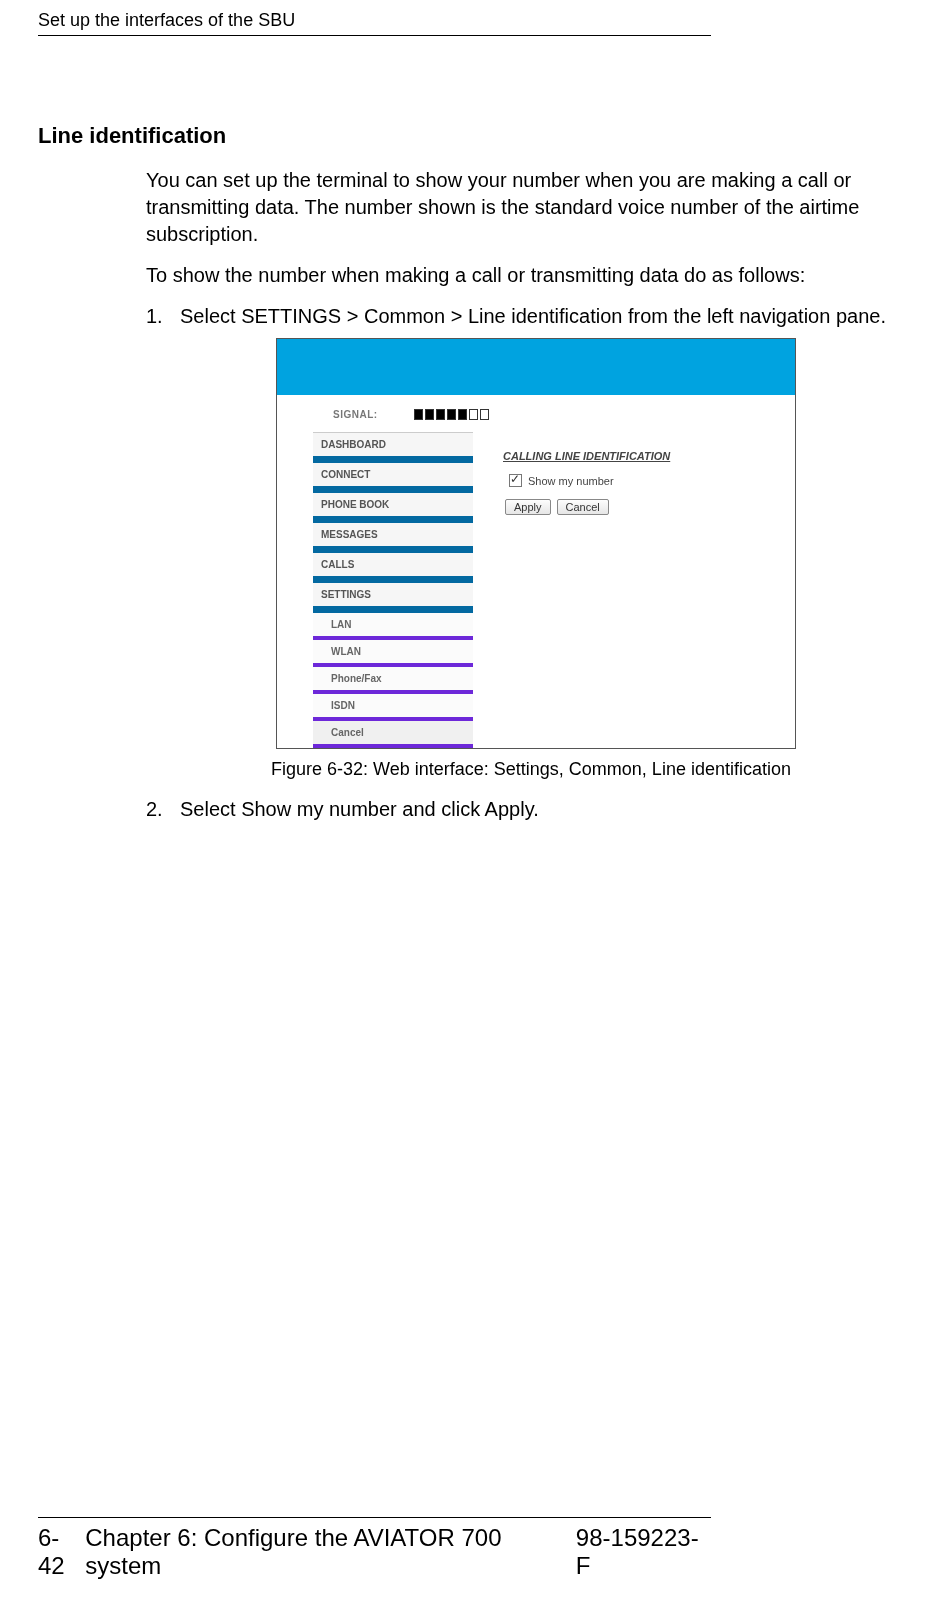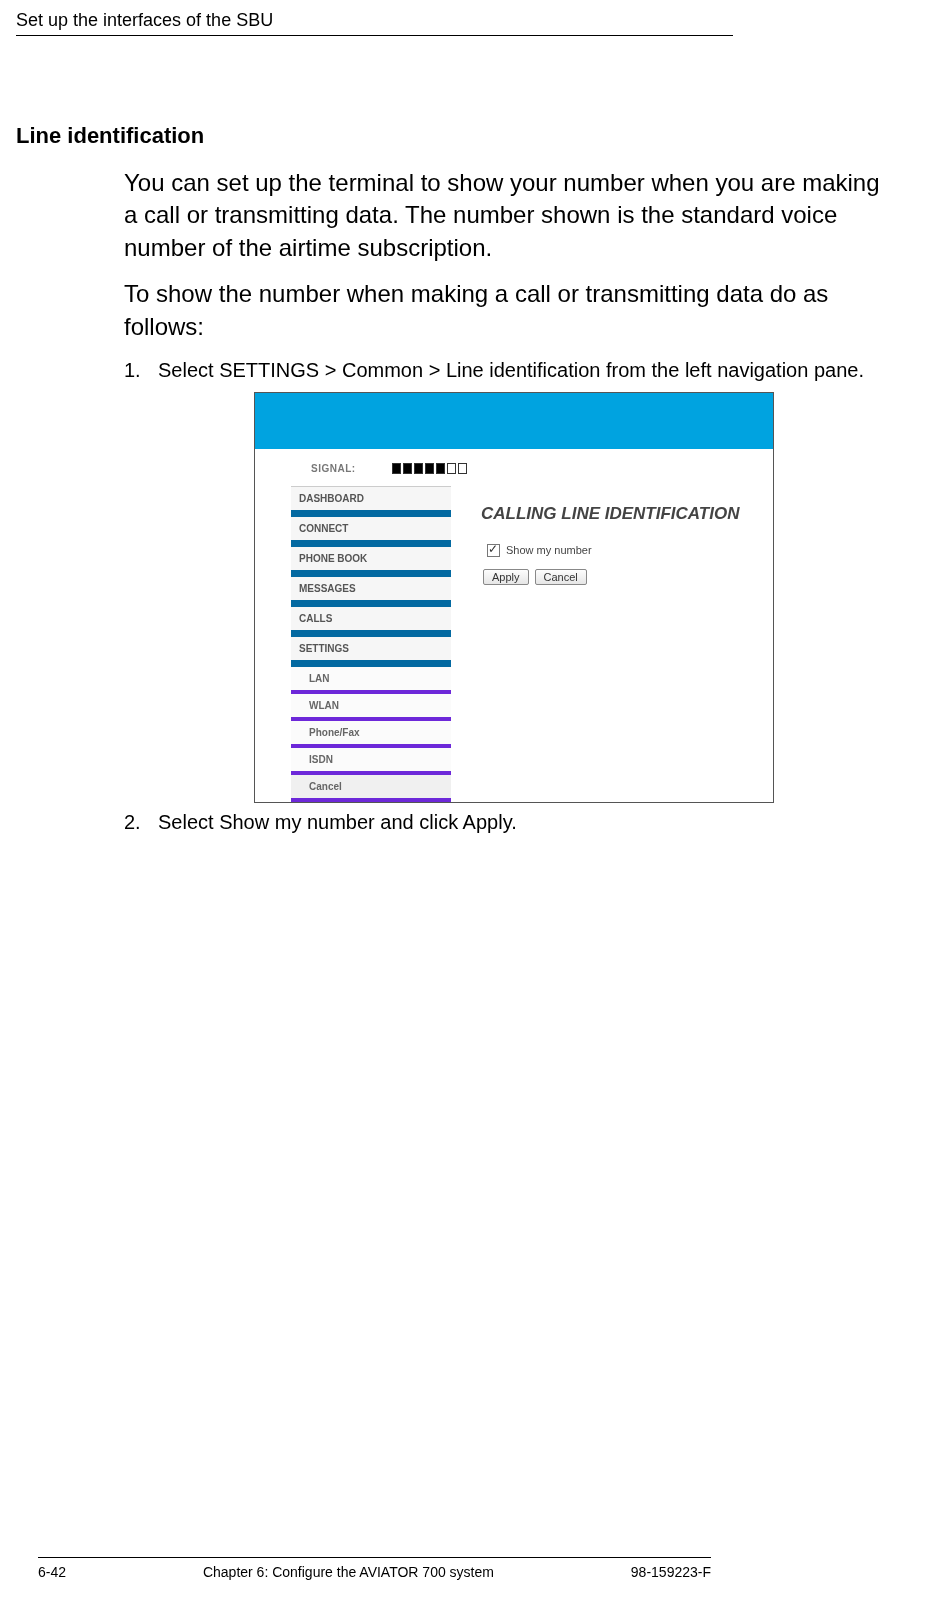--- a/index.html
+++ b/index.html
@@ -1,23 +1,23 @@
 <!DOCTYPE html>
 <html><head>
 <meta charset="utf-8">
 <style>
   * { box-sizing: border-box; margin: 0; padding: 0; }
   html, body { width: 945px; height: 1604px; font-family: "Segoe UI", "Myriad Pro", Arial, sans-serif; background: #fff; color: #000; }
-  .page { position: relative; width: 749px; height: 1604px; padding: 0 16px; border-radius: 30px; }
+  .page { position: relative; width: 749px; height: 1604px; padding: 0 38px; border-radius: 30px; }
   .running-head { font-size: 18px; padding-top: 10px; }
   .head-rule { border: none; border-top: 1.5px solid #000; margin-top: 4px; }
   .content { padding-top: 58px; }
   .h3 { font-size: 22px; font-weight: 700; margin-bottom: 18px; margin-top: 29px; }
   .body-block { margin-left: 108px; width: 770px; }
-  .para { font-size: 24px; line-height: 1.35; margin-bottom: 14px; }
+  .para { font-size: 20px; line-height: 1.35; margin-bottom: 14px; }
   .step { font-size: 20px; line-height: 1.35; display: flex; margin-bottom: 8px; }
   .step-num { width: 34px; flex: 0 0 34px; }
   .step-text { flex: 1; }
   .step-text b { font-weight: 400; }
   .figure-wrap { margin: 6px 0 6px 130px; }
   .figure-caption { text-align: center; font-size: 18px; margin: 10px 0 16px 0; }
 
   
   .shot { width: 520px; border: 1px solid #555; background: #0f172a; font-family: Verdana, Tahoma, Arial, sans-serif; font-size: 11px; color: #333; }
   .shot-topbar { height: 56px; background: #00a3e0; }
@@ -28,31 +28,31 @@
   .bar.filled { background: #000; }
   .bar.empty { background: #fff; }
   .shot-main { display: flex; min-height: 280px; background: #fff; }
   .gutter { width: 36px; background: #fff; }
   .nav { width: 160px; background: #fff; border-right: 0; }
   .nav-item { padding: 6px 8px; font-weight: 700; font-size: 10px; color: #555; border-bottom: 7px solid #0369a1; background: #f6f6f6; }
   .nav-top { border-top: 1px solid #ccc; }
   .nav-sub { padding: 6px 8px 6px 18px; font-weight: 700; font-size: 10px; color: #666; border-bottom: 4px solid #6d28d9; background: #fbfbfb; }
   .nav-sub.active { background: #f0f0f0; }
   .panel { flex: 1; padding: 18px 0 0 30px; }
-  .panel-title { font-weight: 700; font-style: italic; font-size: 17px; color: #444; margin-bottom: 20px; }
+  .panel-title { font-weight: 700; font-style: italic; font-size: 11px; color: #444; margin-bottom: 12px; text-decoration: underline; }
   .chk-row { display: flex; align-items: center; gap: 6px; margin-bottom: 12px; margin-left: 6px; }
   .chk { width: 13px; height: 13px; border: 1px solid #777; background: #fff; position: relative; }
   .chk::after { content: "✓"; position: absolute; top: -3px; left: 0; font-size: 12px; color: #333; }
   .chk-label { font-size: 11px; color: #444; }
   .btn-row { display: flex; gap: 6px; margin-left: 2px; }
   .btn { border: 1px solid #888; background: linear-gradient(#fdfdfd,#e6e6e6); padding: 1px 8px; font-size: 11px; color: #333; border-radius: 2px; }
 
   .footer { position: absolute; bottom: 24px; left: 38px; right: 38px; }
   .foot-rule { border: none; border-top: 1.5px solid #000; margin-bottom: 6px; }
-  .foot-row { display: flex; justify-content: space-between; font-size: 14px; }
+  .foot-row { display: flex; justify-content: space-between; font-size: 24px; }
 </style>
 </head>
 <body>
 
 <div class="page">
 
   <div class="running-head">Set up the interfaces of the SBU</div>
   <hr class="head-rule">
 
   <div class="content">
@@ -107,20 +107,21 @@
               </div>
               <div class="btn-row">
                 <span class="btn">Apply</span>
                 <span class="btn">Cancel</span>
               </div>
             </div>
           </div>
         </div>
       </div>
 
+      <div class="figure-caption">Figure 6-32: Web interface: Settings, Common, Line identification</div>
 
       <div class="step">
         <div class="step-num">2.</div>
         <div class="step-text">
           <span>Select </span><b>Show my number</b><span> and click </span><b>Apply</b><span>.</span>
         </div>
       </div>
     </div>
   </div>
 

